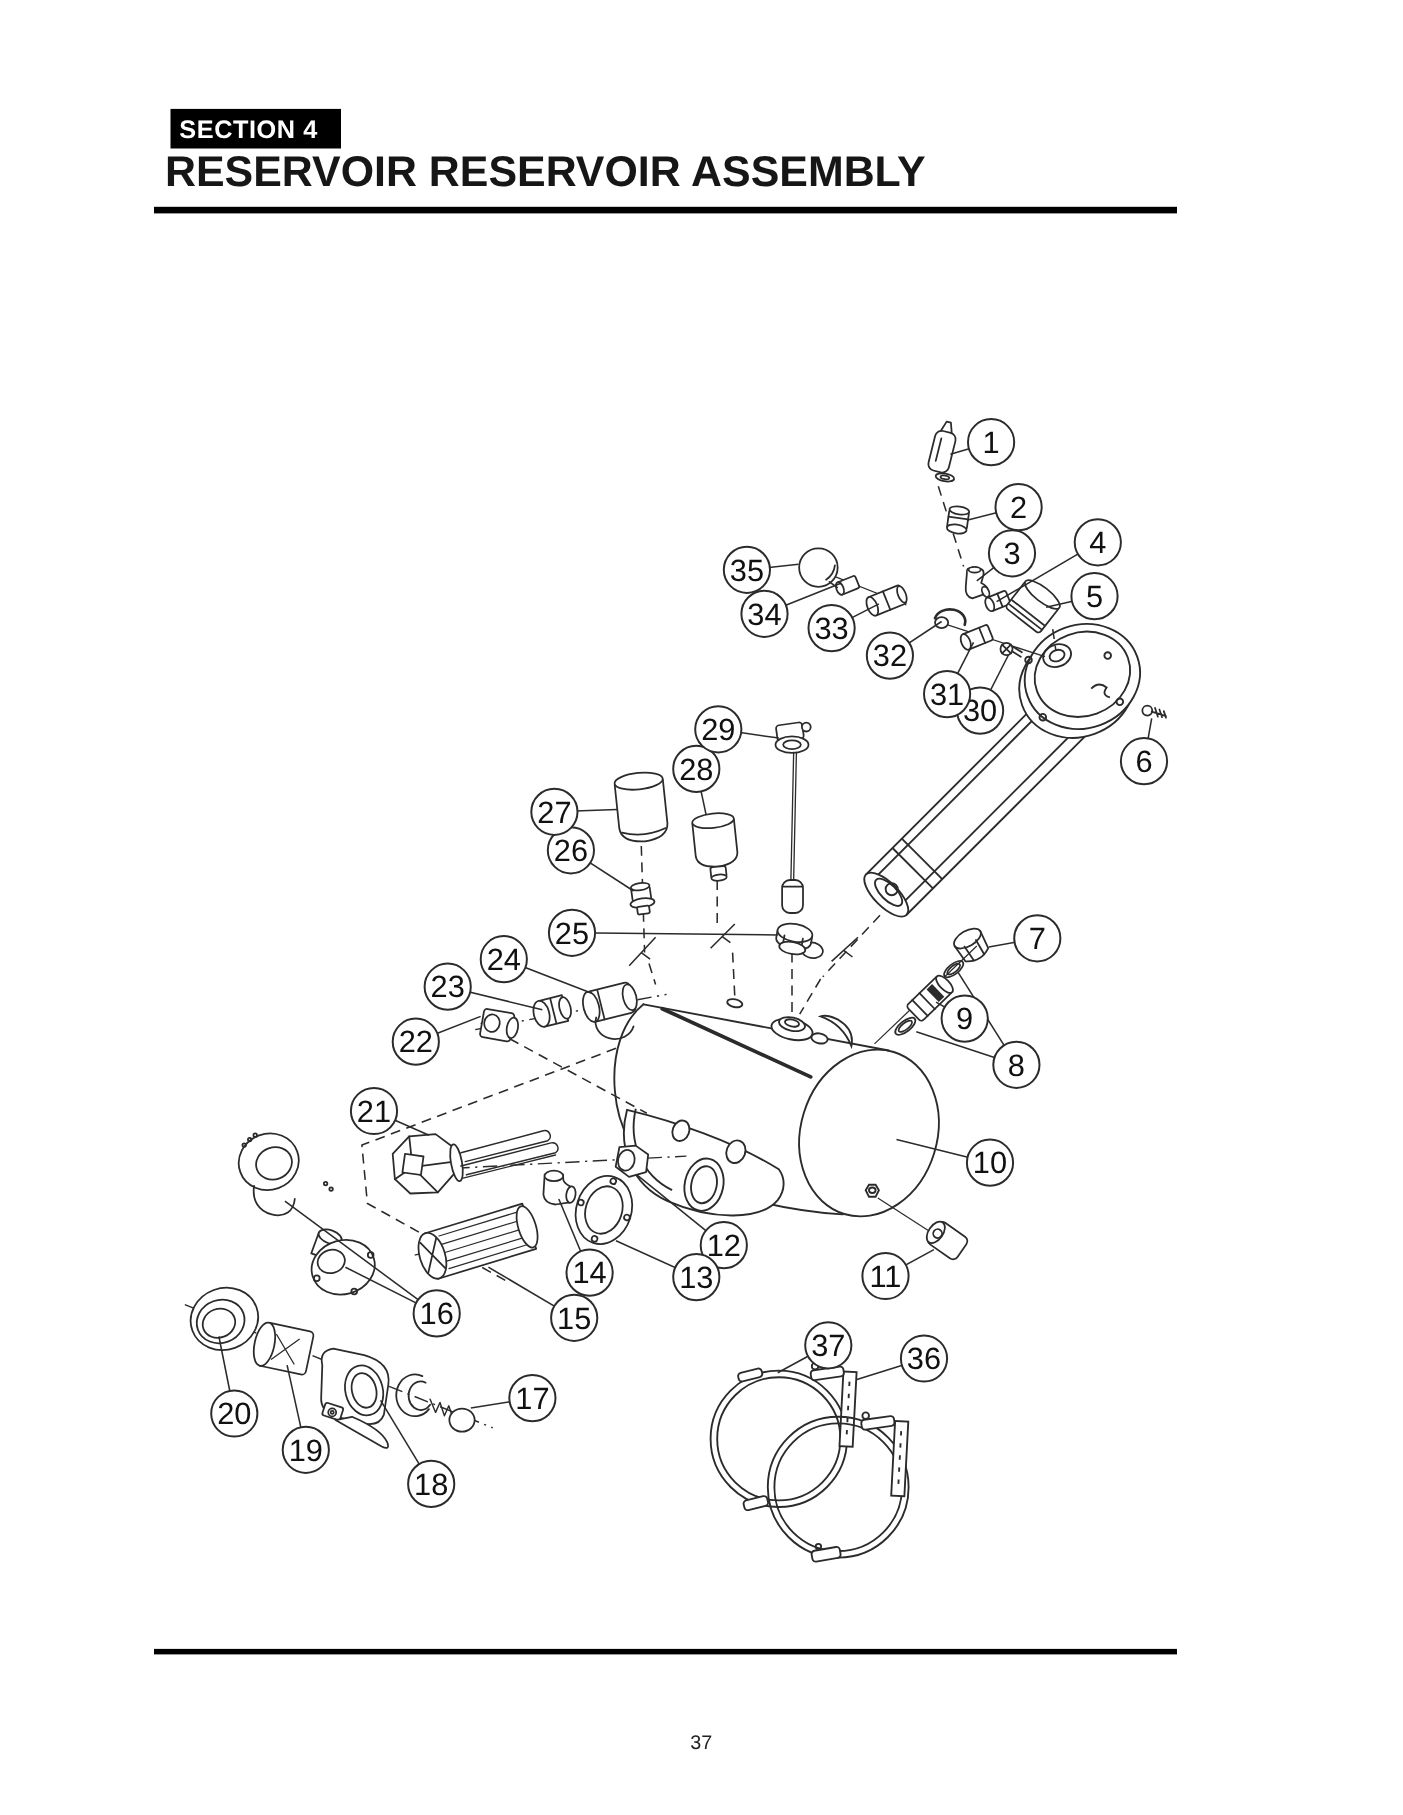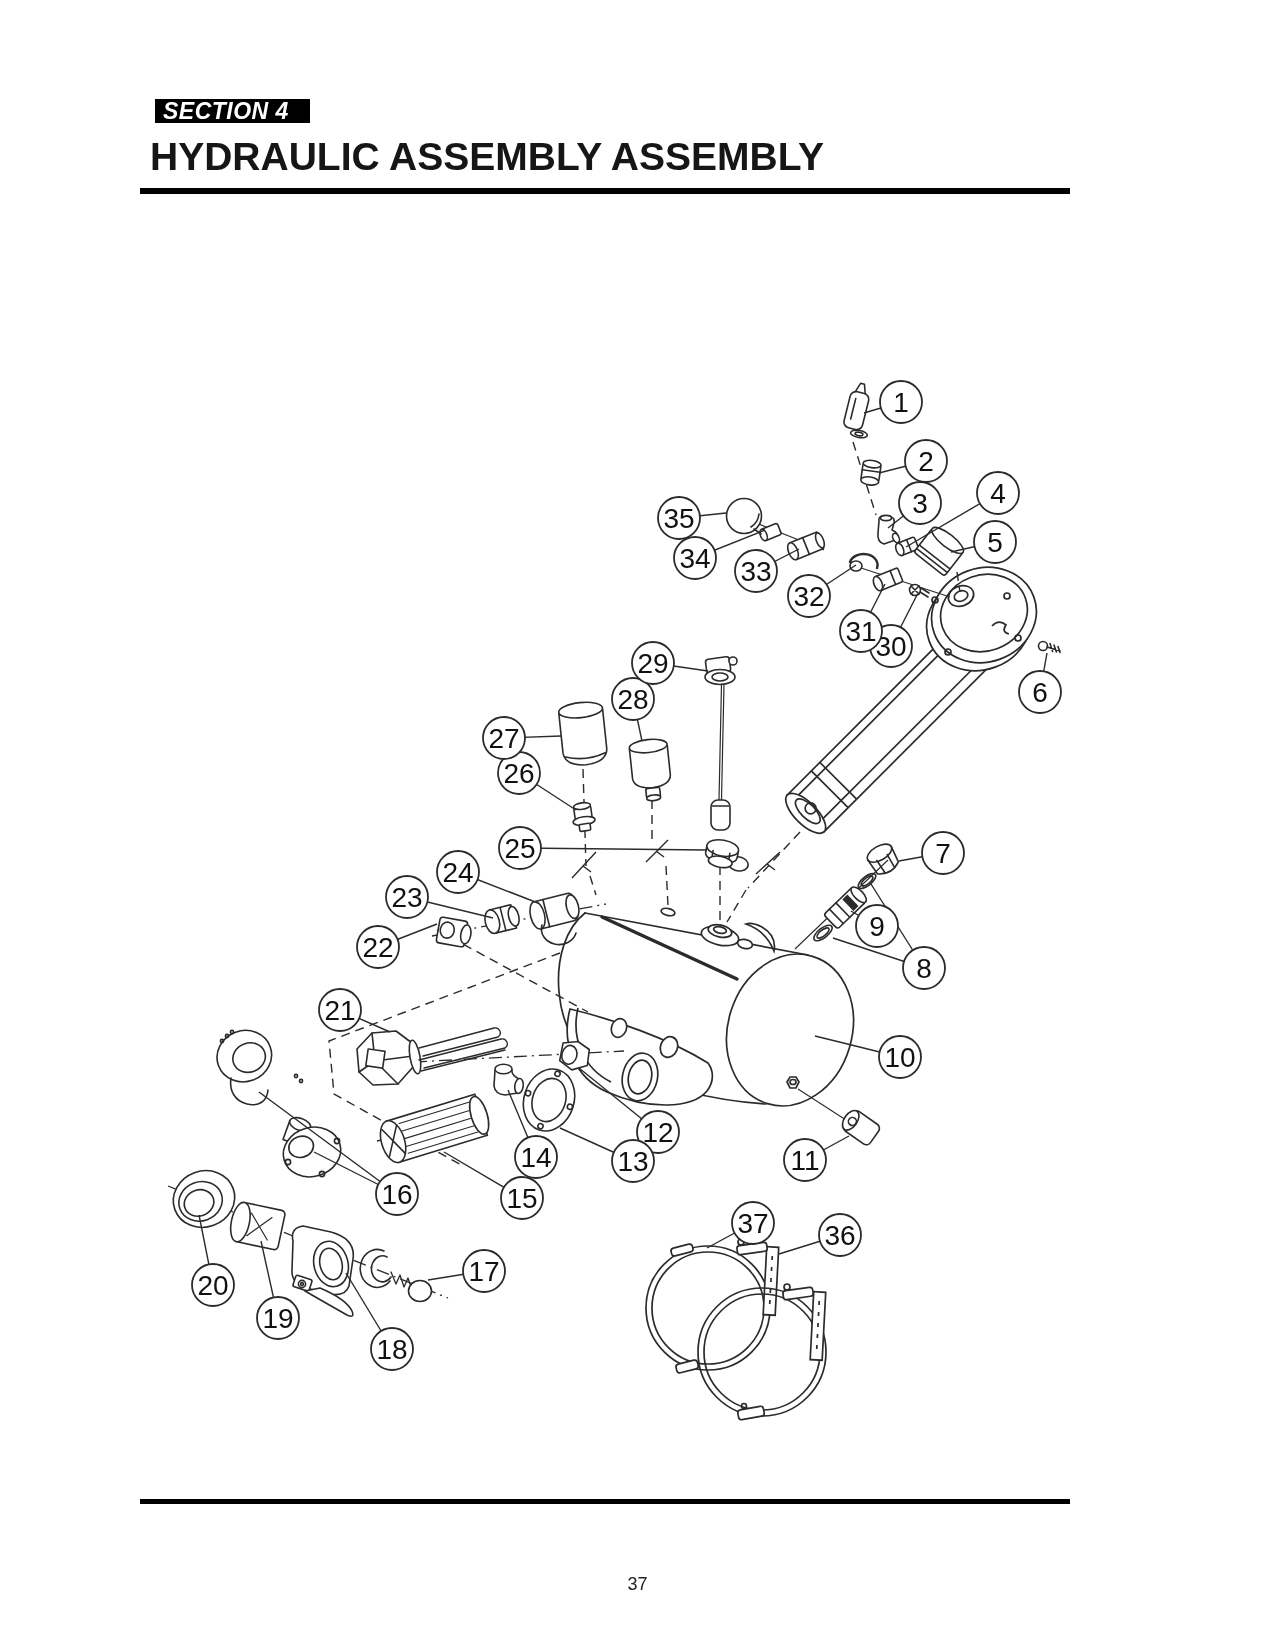--- a/index.html
+++ b/index.html
@@ -2,25 +2,24 @@
 <html><head>
 <meta charset="utf-8">
 <style>
   html,body{margin:0;padding:0;background:#e8e8e8;}
   .page{
     position:relative;width:1275px;height:1650px;margin:0 auto;
     background:#ffffff;overflow:hidden;
     font-family:"Liberation Sans", sans-serif;color:#111;
   }
   .section-tag{
-    position:absolute;left:155px;top:99px;width:155px;height:24px;
+    position:absolute;left:155px;top:99px;width:155px;height:36px;
     background:#000;color:#fff;display:flex;align-items:center;
     font-size:23px;font-weight:bold;padding-left:8px;box-sizing:border-box;
     letter-spacing:0.5px;
-    font-style:italic;
   }
   .page-title{
     position:absolute;left:150px;top:135px;margin:0;
     font-size:39px;font-weight:bold;color:#161616;letter-spacing:0px;
     white-space:nowrap;
   }
   .rule{position:absolute;left:140px;width:930px;background:#000;}
   .rule.top{top:188px;height:6px;}
   .rule.bottom{top:1499px;height:5px;}
   .page-number{
@@ -32,21 +31,21 @@
   .callout-text{font-family:"Liberation Sans", sans-serif;}
 </style>
 </head>
 <body>
 
 <div class="page">
 
   <div class="section-tag">
     <span>SECTION 4</span>
   </div>
-  <h1 class="page-title">HYDRAULIC ASSEMBLY ASSEMBLY</h1>
+  <h1 class="page-title">RESERVOIR RESERVOIR ASSEMBLY</h1>
   <div class="rule top"></div>
 
   <svg class="diagram" width="1275" height="1650" viewBox="0 0 1275 1650">
 
     <g stroke="#2b2b2b" fill="none" stroke-width="1.7" stroke-linecap="round">
       <ellipse cx="790" cy="1030" rx="62" ry="77" transform="rotate(17 790 1030)" fill="#fff"></ellipse>
       <path d="M585,913 L808,955"></path>
       <path d="M585,913 C566,928 556,958 559,992 C562,1026 576,1050 598,1061"></path>
       <path d="M598,1061 C650,1086 716,1101 766,1104"></path>
       <path d="M602,917 L737,979" stroke-width="3.4"></path>

